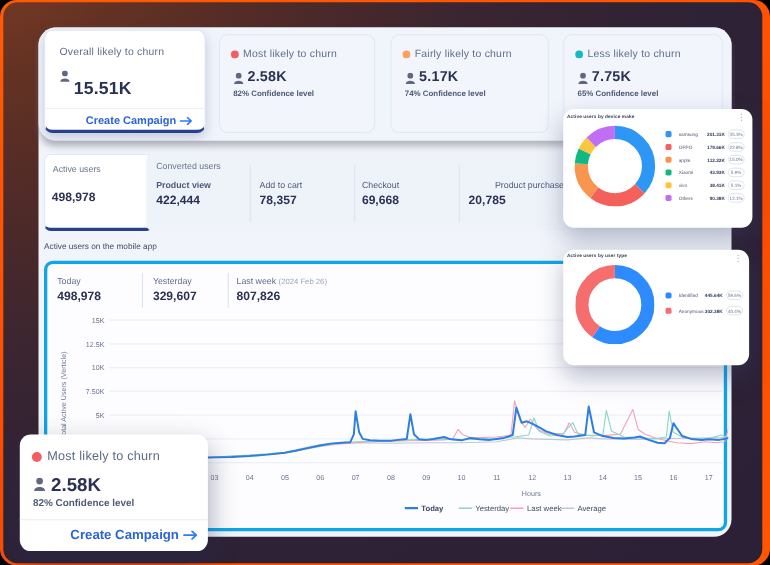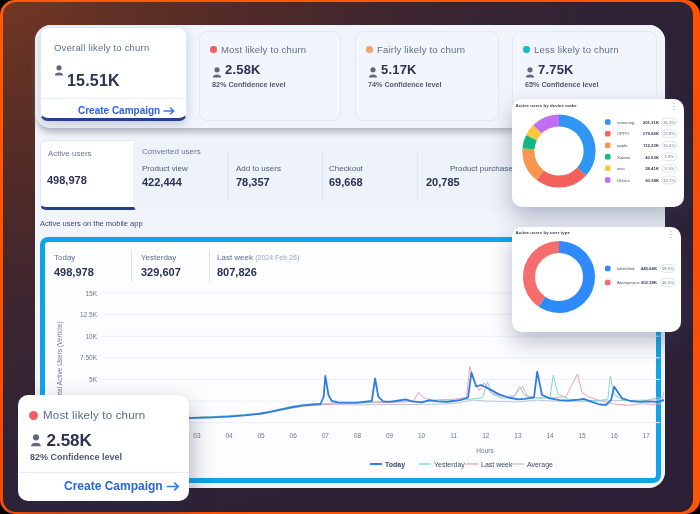--- a/index.html
+++ b/index.html
@@ -67,36 +67,36 @@
   <div class="abs num" style="left:25px;top:31px;line-height:13px;">7.75K</div>
   <div class="abs conf" style="left:12px;top:49px;line-height:8px;">65% Confidence level</div>
 </div>
 
 <div class="abs white" style="left:40px;top:140px;width:99px;height:70px;border-radius:6px;border:1px solid #dfe8f3;border-bottom:3px solid #27418f;">
   <div class="abs lbl8" style="left:7px;top:8px;">Active users</div>
   <div class="abs val11" style="left:6px;top:33px;">498,978</div>
 </div>
 <div class="abs" style="left:133px;top:140px;width:528px;height:70px;background:#eef2f9;border-radius:6px;">
   <div class="abs lbl8" style="left:9px;top:7px;">Converted users</div>
-  <div class="abs lbl8" style="left:9px;top:24px;color:#4e5a78;">Product view</div>
+  <div class="abs lbl8" style="left:9px;top:24px;color:#4e5a78;font-weight:bold;">Product view</div>
   <div class="abs val11" style="left:9px;top:36px;">422,444</div>
   <div class="vdiv" style="left:94px;top:10px;height:52px;"></div>
-  <div class="abs lbl8" style="left:103px;top:24px;color:#4e5a78;">Add to users</div>
+  <div class="abs lbl8" style="left:103px;top:24px;color:#4e5a78;">Add to cart</div>
   <div class="abs val11" style="left:103px;top:36px;">78,357</div>
   <div class="vdiv" style="left:189px;top:10px;height:52px;"></div>
   <div class="abs lbl8" style="left:196px;top:24px;color:#4e5a78;">Checkout</div>
   <div class="abs val11" style="left:196px;top:36px;">69,668</div>
   <div class="vdiv" style="left:284px;top:10px;height:52px;"></div>
   <div class="abs lbl8" style="left:293px;top:24px;color:#4e5a78;margin-left:24px;">Product purchase</div>
   <div class="abs val11" style="left:293px;top:36px;">20,785</div>
 </div>
 
 <div class="abs" style="left:40px;top:219px;font-size:7.5px;color:#3f4a66;">Active users on the mobile app</div>
 
-<div class="abs" style="left:40px;top:237px;width:621px;height:246px;background:#fdfdff;border-radius:8px;border:5px solid #0ea5e9;">
+<div class="abs" style="left:40px;top:237px;width:621px;height:246px;background:#fdfdff;border-radius:8px;border:3px solid #0ea5e9;">
   <div class="abs lbl8" style="left:9px;top:11px;color:#5f6e8c;">Today</div>
   <div class="abs val11" style="left:9px;top:24px;">498,978</div>
   <div class="vdiv" style="left:86px;top:8px;height:32px;"></div>
   <div class="abs lbl8" style="left:96px;top:11px;color:#5f6e8c;">Yesterday</div>
   <div class="abs val11" style="left:96px;top:24px;">329,607</div>
   <div class="vdiv" style="left:164px;top:8px;height:32px;"></div>
   <div class="abs lbl8" style="left:172px;top:11px;color:#5f6e8c;">Last week <span style="color:#9aa6bc;font-size:7px;">(2024 Feb 26)</span></div>
   <div class="abs val11" style="left:172px;top:24px;">807,826</div>
   <svg class="abs" style="left:0;top:0;" width="619" height="244" viewBox="0 0 619 244">
     <g stroke="#edf0f6" stroke-width="1">

